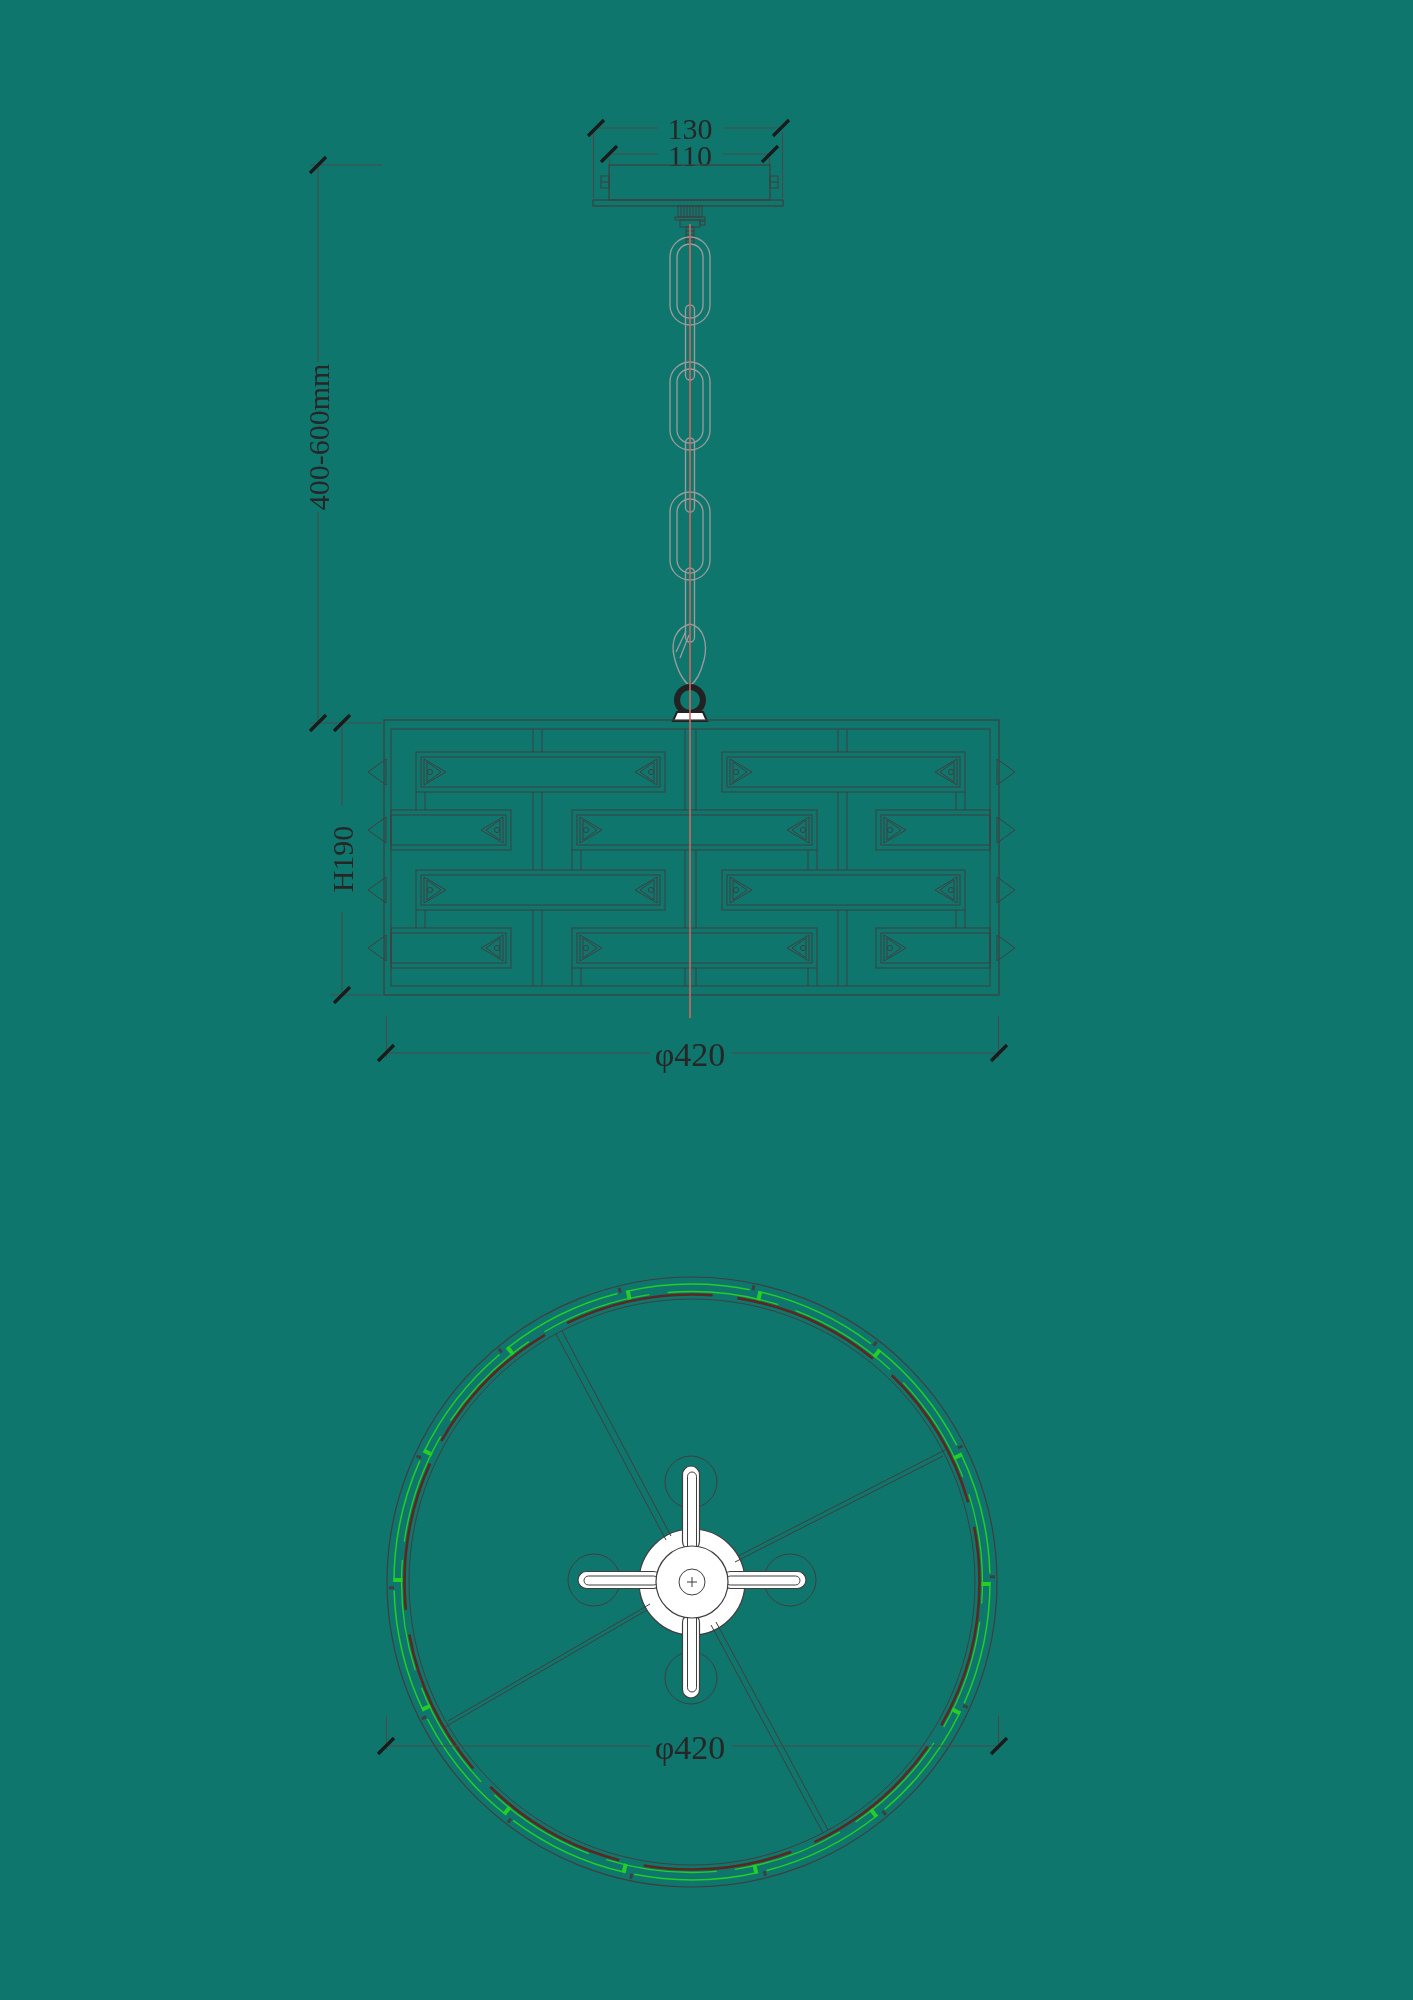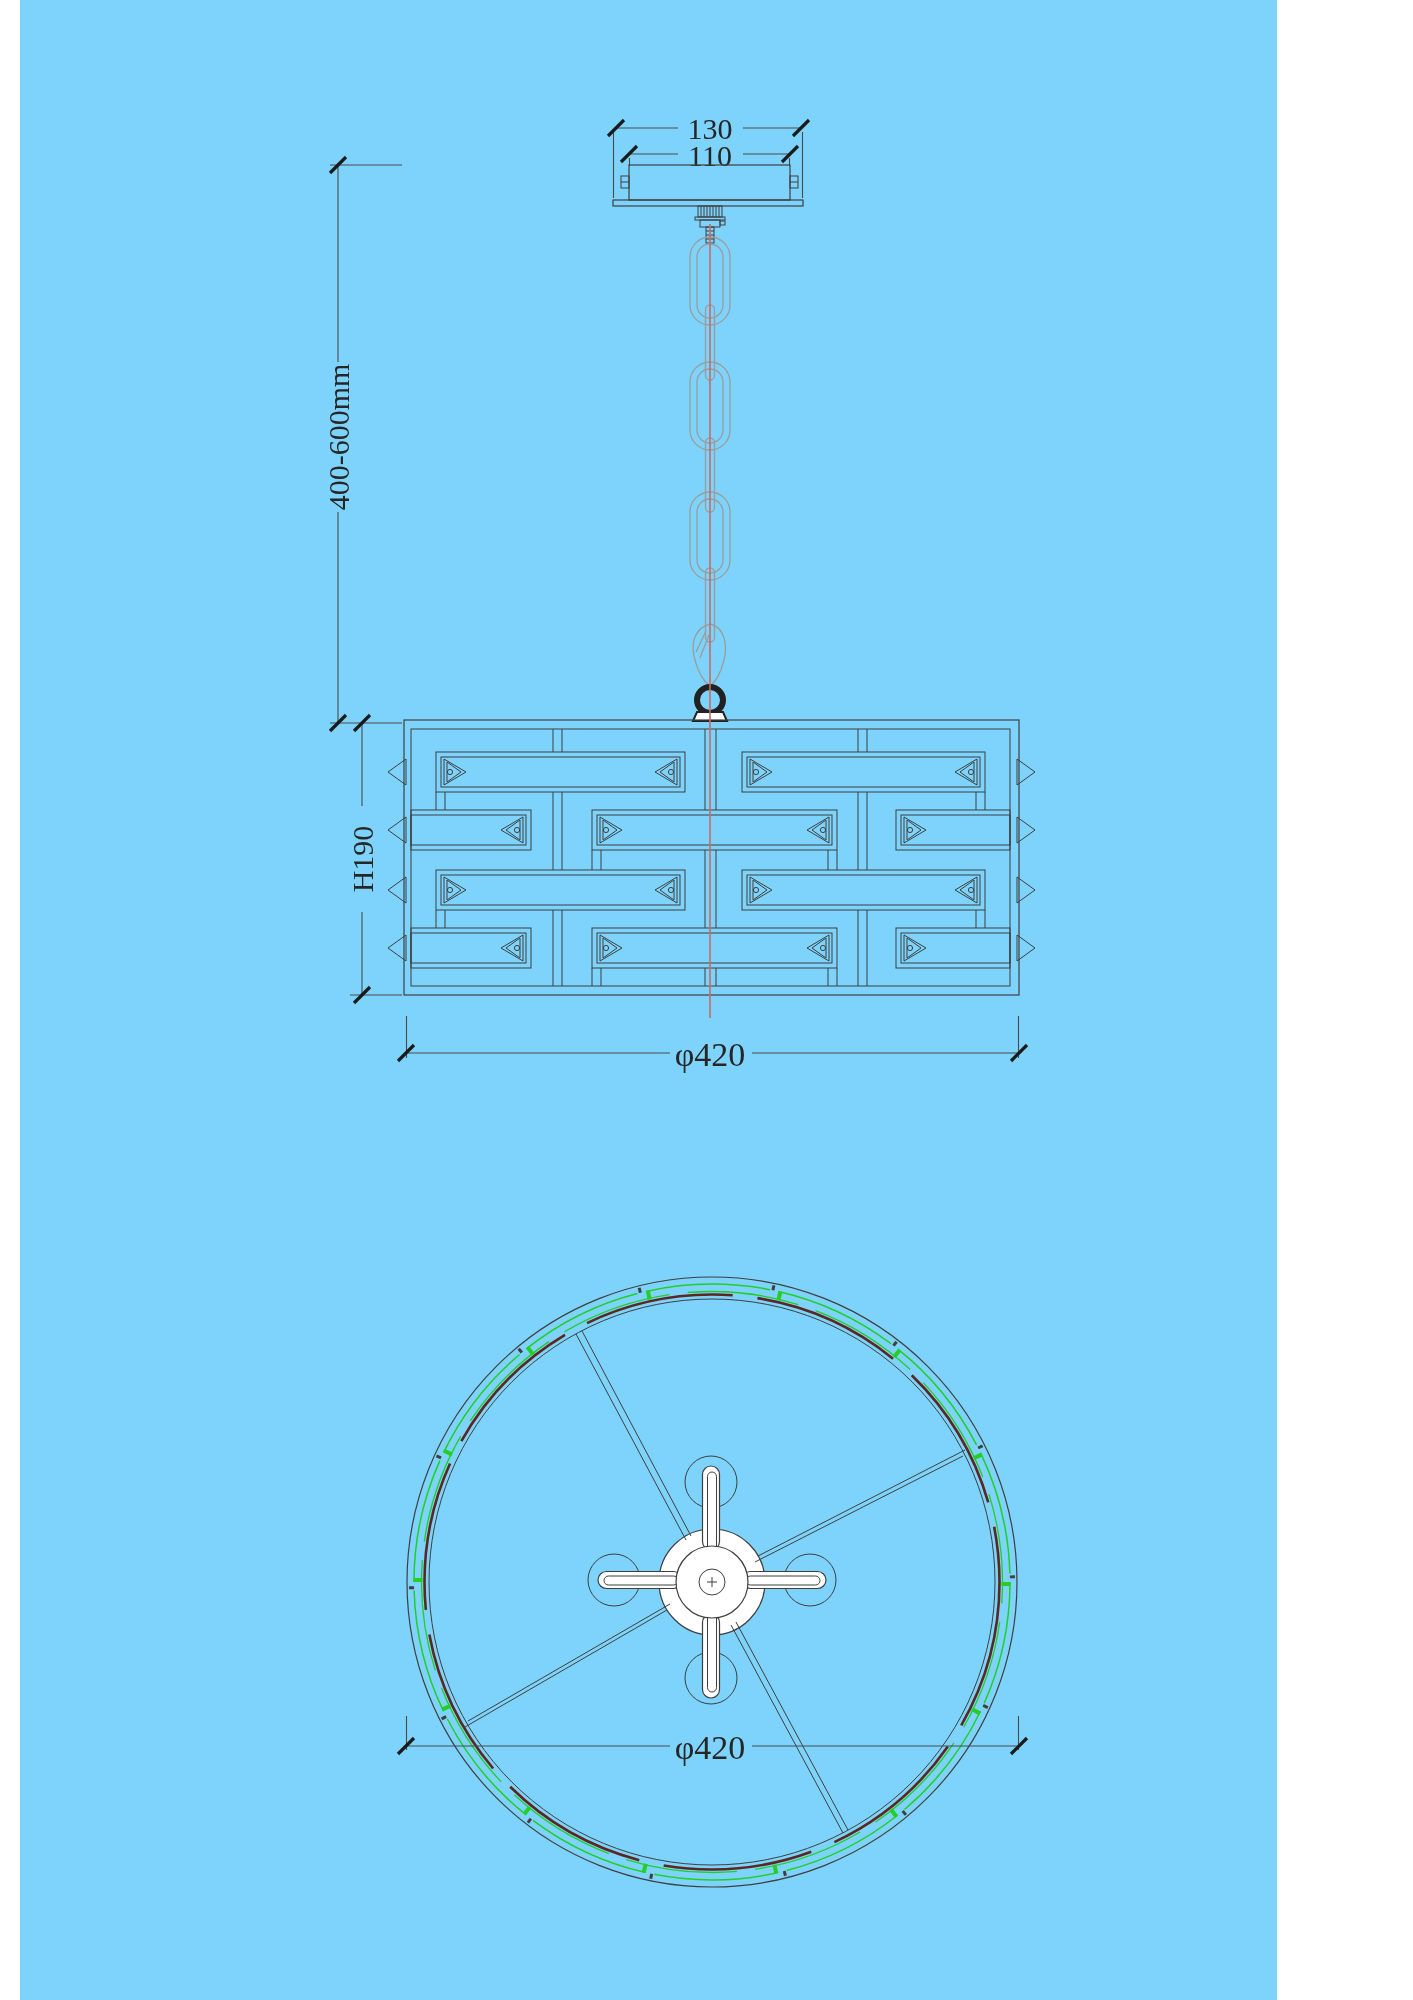--- a/index.html
+++ b/index.html
@@ -1,16 +1,16 @@
 <!DOCTYPE html>
 <html><head>
 <meta charset="utf-8">
 <style>
   html,body{margin:0;padding:0;background:#ffffff;}
-  .canvas{position:relative;width:1257px;height:2000px;background:#7dd3fc;overflow:hidden;margin-left:20px;}
+  .canvas{position:relative;width:1413px;height:2000px;background:#0f766e;overflow:hidden;}
   svg{position:absolute;left:0;top:0;}
   .ln{stroke:#3f3f3f;fill:none;stroke-width:1.2;}
   .lnf{stroke:#3f3f3f;fill:#ffffff;stroke-width:1.2;}
   .thin{stroke-width:1;}
   .chain{stroke:#9c9c9c;fill:none;stroke-width:1.3;}
   .dimline{stroke:#4a4a4a;fill:none;stroke-width:1.1;}
   .tick{stroke:#1a1a1a;stroke-width:3.2;fill:none;}
   .dim{font-family:"Liberation Serif",serif;font-size:30px;fill:#262626;}
   .dimlg{font-family:"Liberation Serif",serif;font-size:34px;fill:#262626;}
   text{text-anchor:middle;dominant-baseline:central;}

